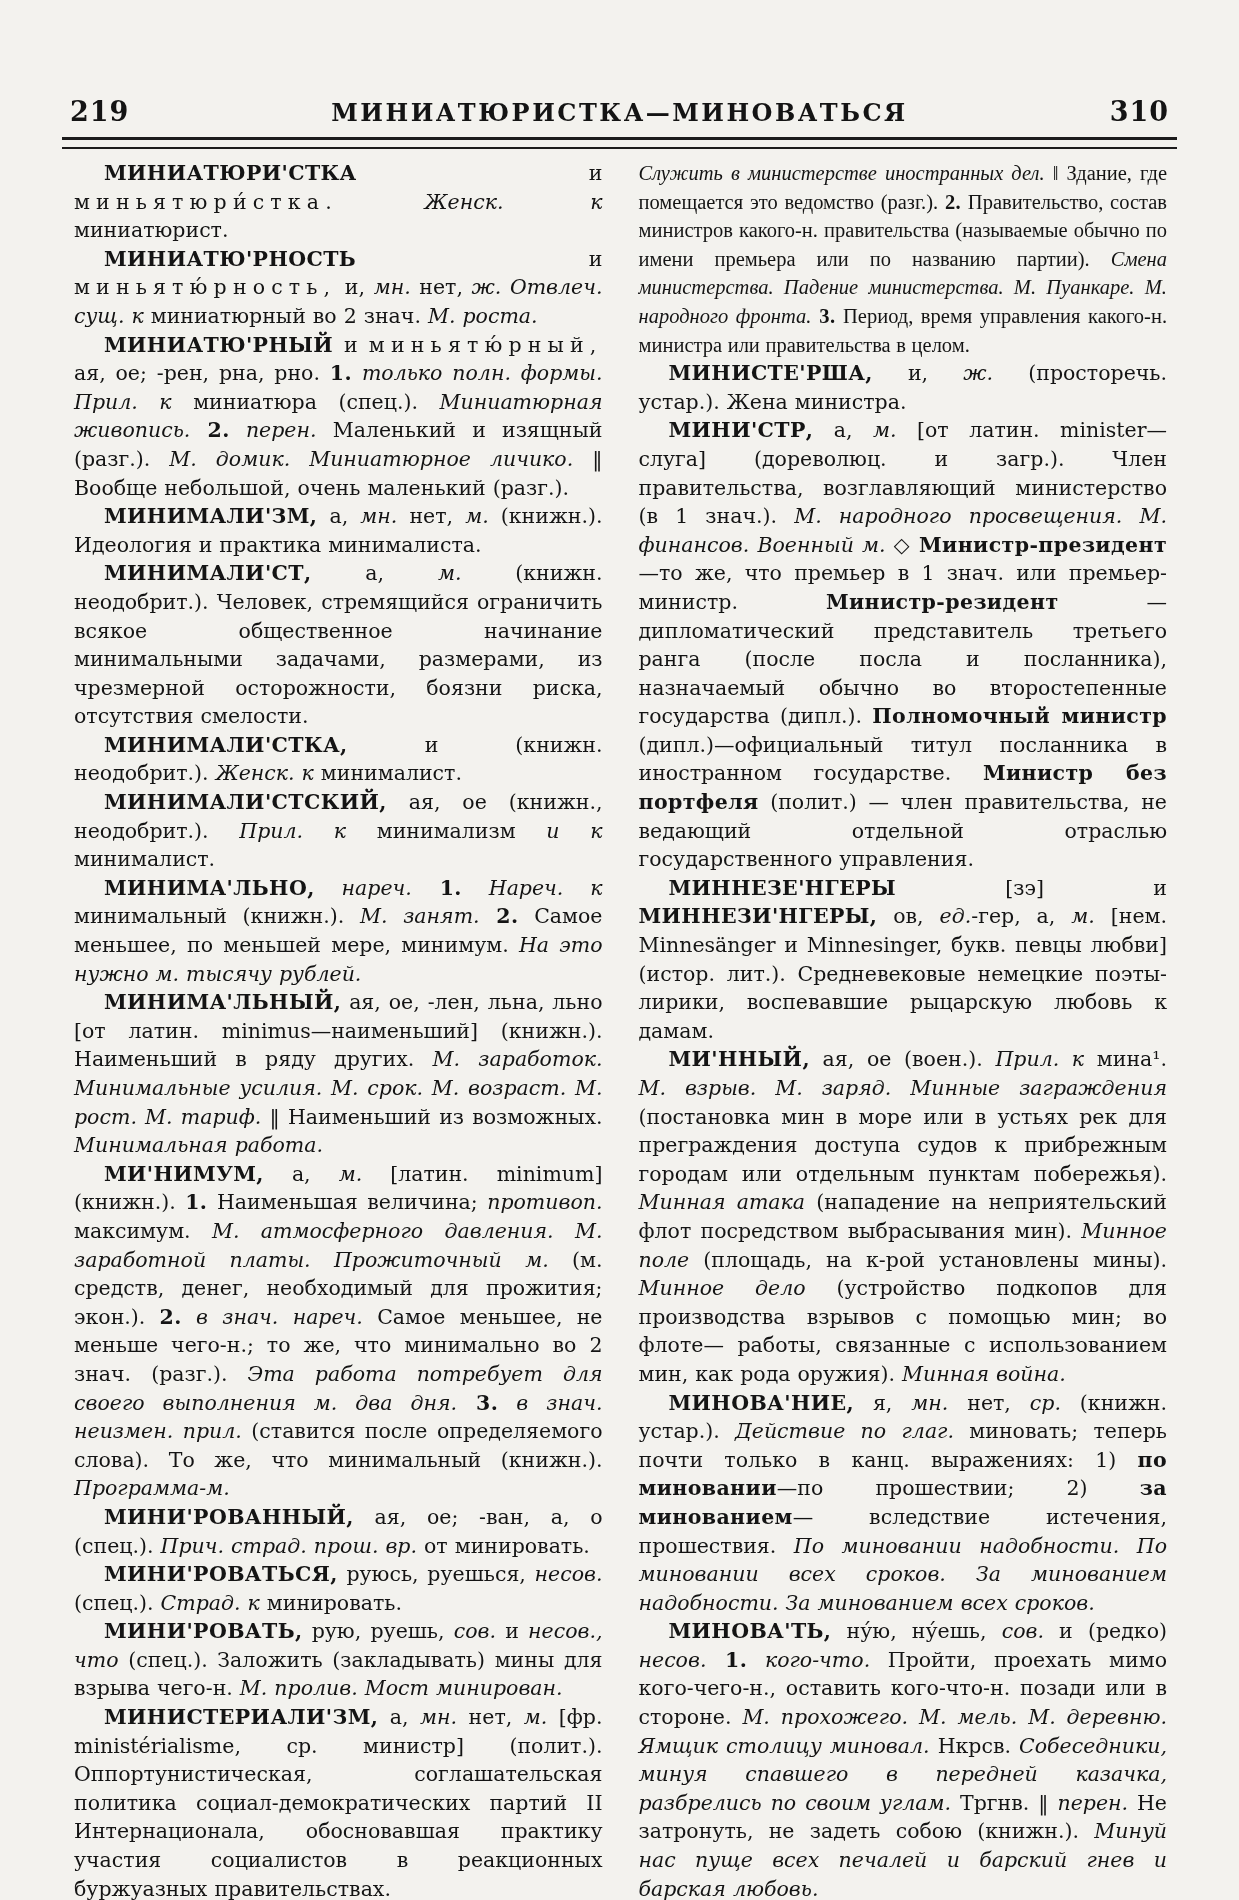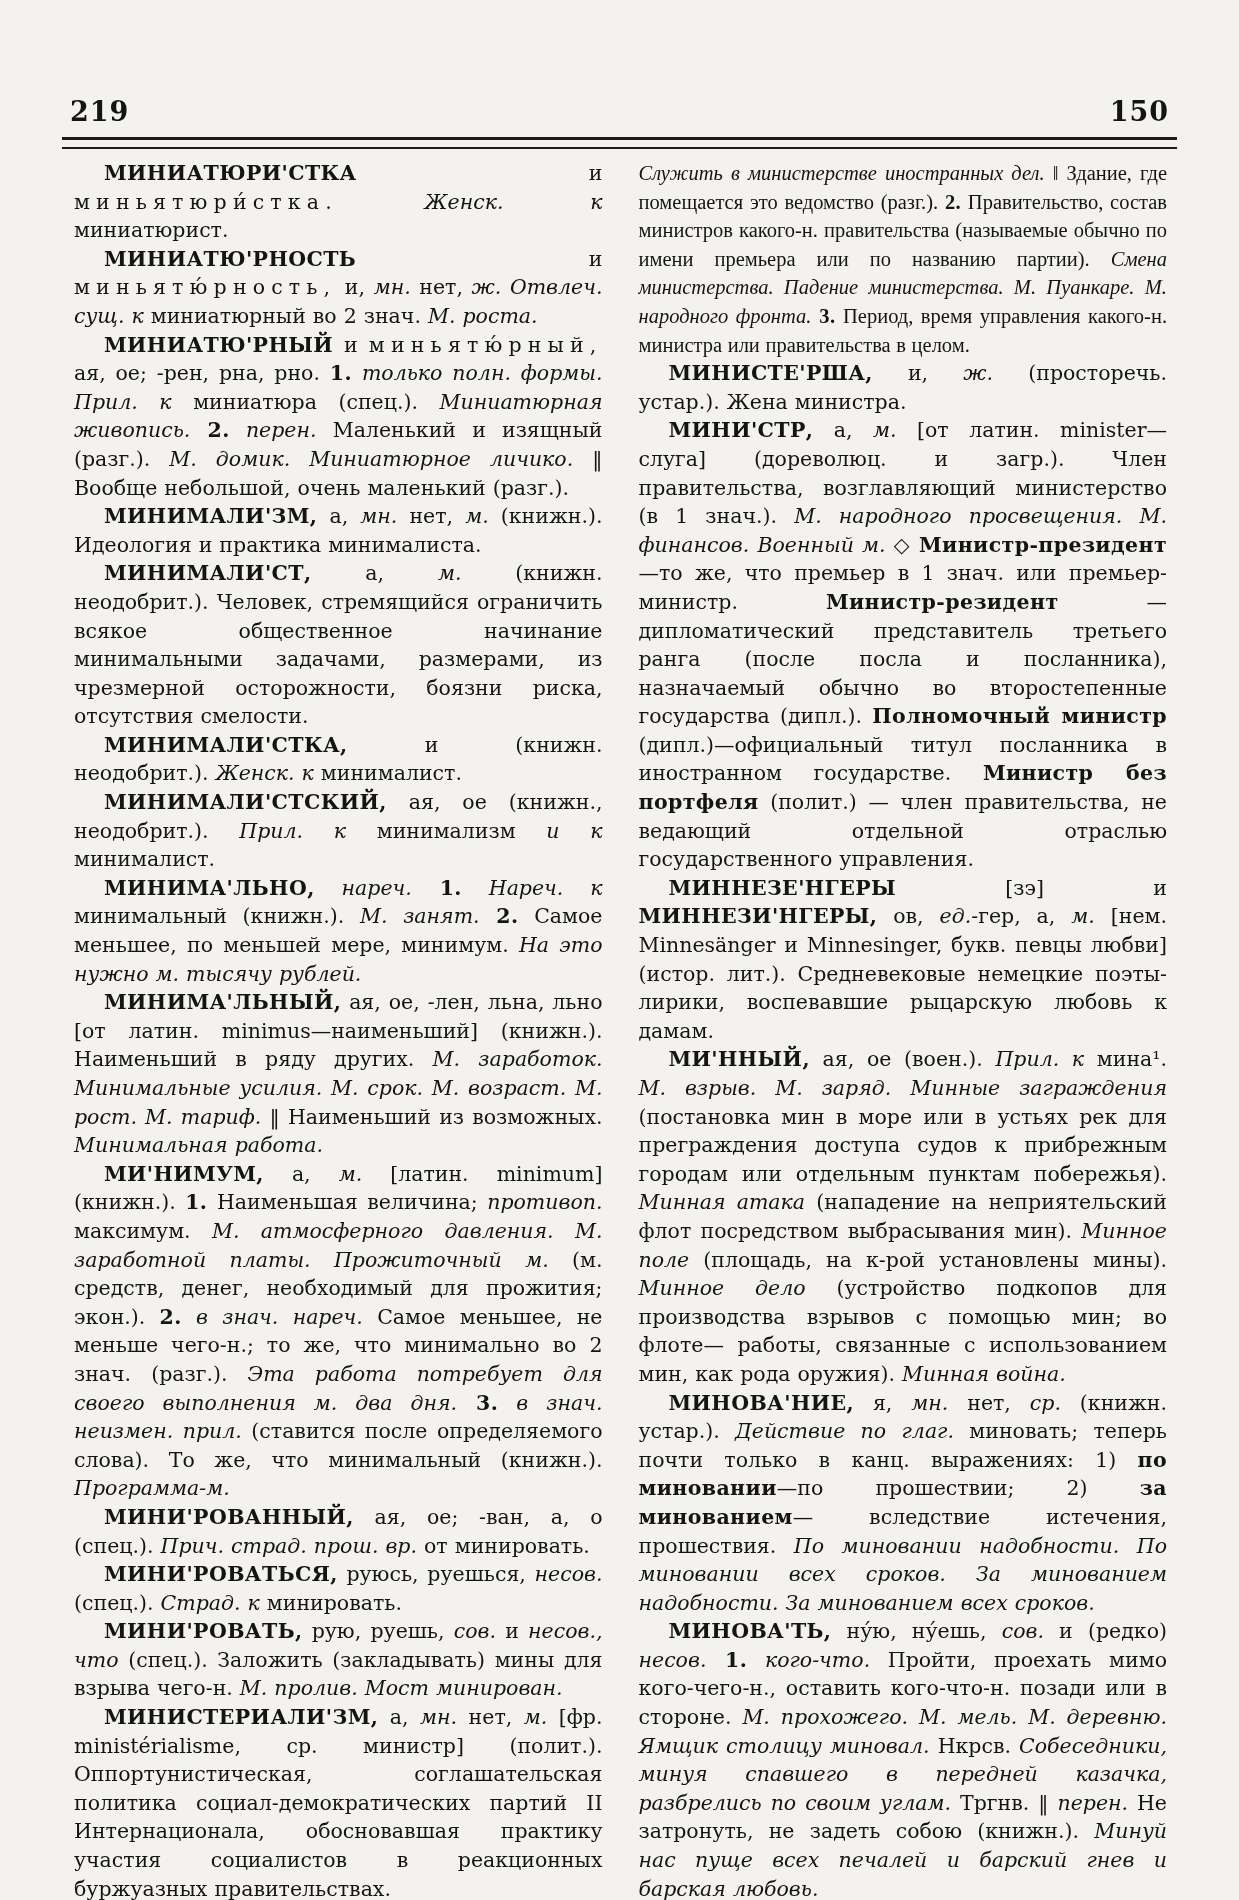--- a/index.html
+++ b/index.html
@@ -40,21 +40,22 @@
   .r-b{font-weight:bold;letter-spacing:0.4px;margin-top:46px;}
   .r-i{font-style:italic;}
   .r-s{letter-spacing:0.30em;margin-top:20px;}
 </style>
 </head>
 <body>
 
 <div class="page">
   <div class="header-row">
     <span class="page-num">219</span>
-    <span class="page-num">150</span>
+    <span class="running-title">МИНИАТЮРИСТКА—МИНОВАТЬСЯ</span>
+    <span class="page-num">310</span>
   </div>
   <div class="rule"></div>
   <div class="columns">
     <div class="col">
         <p class="entry"><span class="r-b">МИНИАТЮРИ'СТКА</span><span class="r-n"> и </span><span class="r-s">миньятюри́стка.</span><span class="r-i"> Женск. к</span><span class="r-n"> миниатюрист.</span></p>
         <p class="entry"><span class="r-b">МИНИАТЮ'РНОСТЬ</span><span class="r-n"> и </span><span class="r-s">миньятю́рность,</span><span class="r-n"> и, </span><span class="r-i">мн.</span><span class="r-n"> нет, </span><span class="r-i">ж. Отвлеч. сущ. к</span><span class="r-n"> миниатюрный во 2 знач. </span><span class="r-i">М. роста.</span></p>
         <p class="entry"><span class="r-b">МИНИАТЮ'РНЫЙ</span><span class="r-n"> и </span><span class="r-s">миньятю́рный,</span><span class="r-n"> ая, ое; -рен, рна, рно. </span><span class="r-b">1.</span><span class="r-i"> только полн. формы. Прил. к</span><span class="r-n"> миниатюра (спец.). </span><span class="r-i">Миниатюрная живопись.</span><span class="r-b"> 2.</span><span class="r-i"> перен.</span><span class="r-n"> Маленький и изящный (разг.). </span><span class="r-i">М. домик. Миниатюрное личико.</span><span class="r-n"> ‖ Вообще небольшой, очень маленький (разг.).</span></p>
         <p class="entry"><span class="r-b">МИНИМАЛИ'ЗМ,</span><span class="r-n"> а, </span><span class="r-i">мн.</span><span class="r-n"> нет, </span><span class="r-i">м.</span><span class="r-n"> (книжн.). Идеология и практика минималиста.</span></p>
         <p class="entry"><span class="r-b">МИНИМАЛИ'СТ,</span><span class="r-n"> а, </span><span class="r-i">м.</span><span class="r-n"> (книжн. неодобрит.). Человек, стремящийся ограничить всякое общественное начинание минимальными задачами, размерами, из чрезмерной осторожности, боязни риска, отсутствия смелости.</span></p>
         <p class="entry"><span class="r-b">МИНИМАЛИ'СТКА,</span><span class="r-n"> и (книжн. неодобрит.). </span><span class="r-i">Женск. к</span><span class="r-n"> минималист.</span></p>

